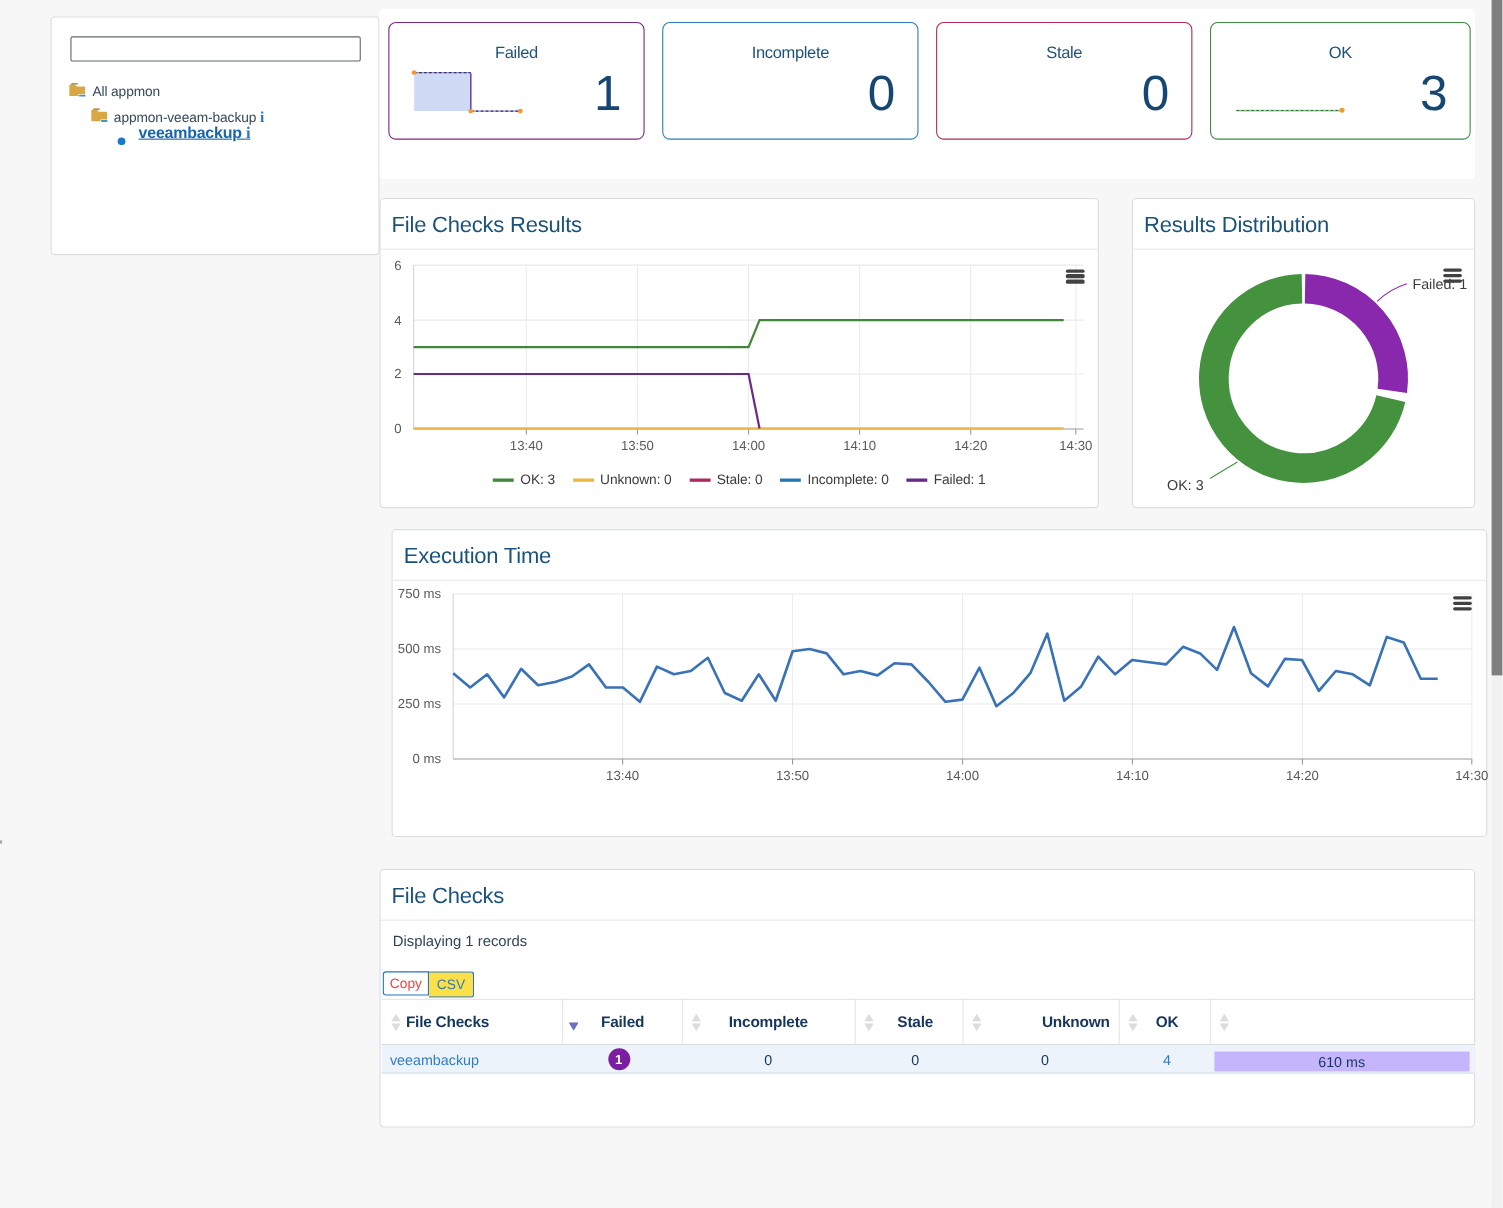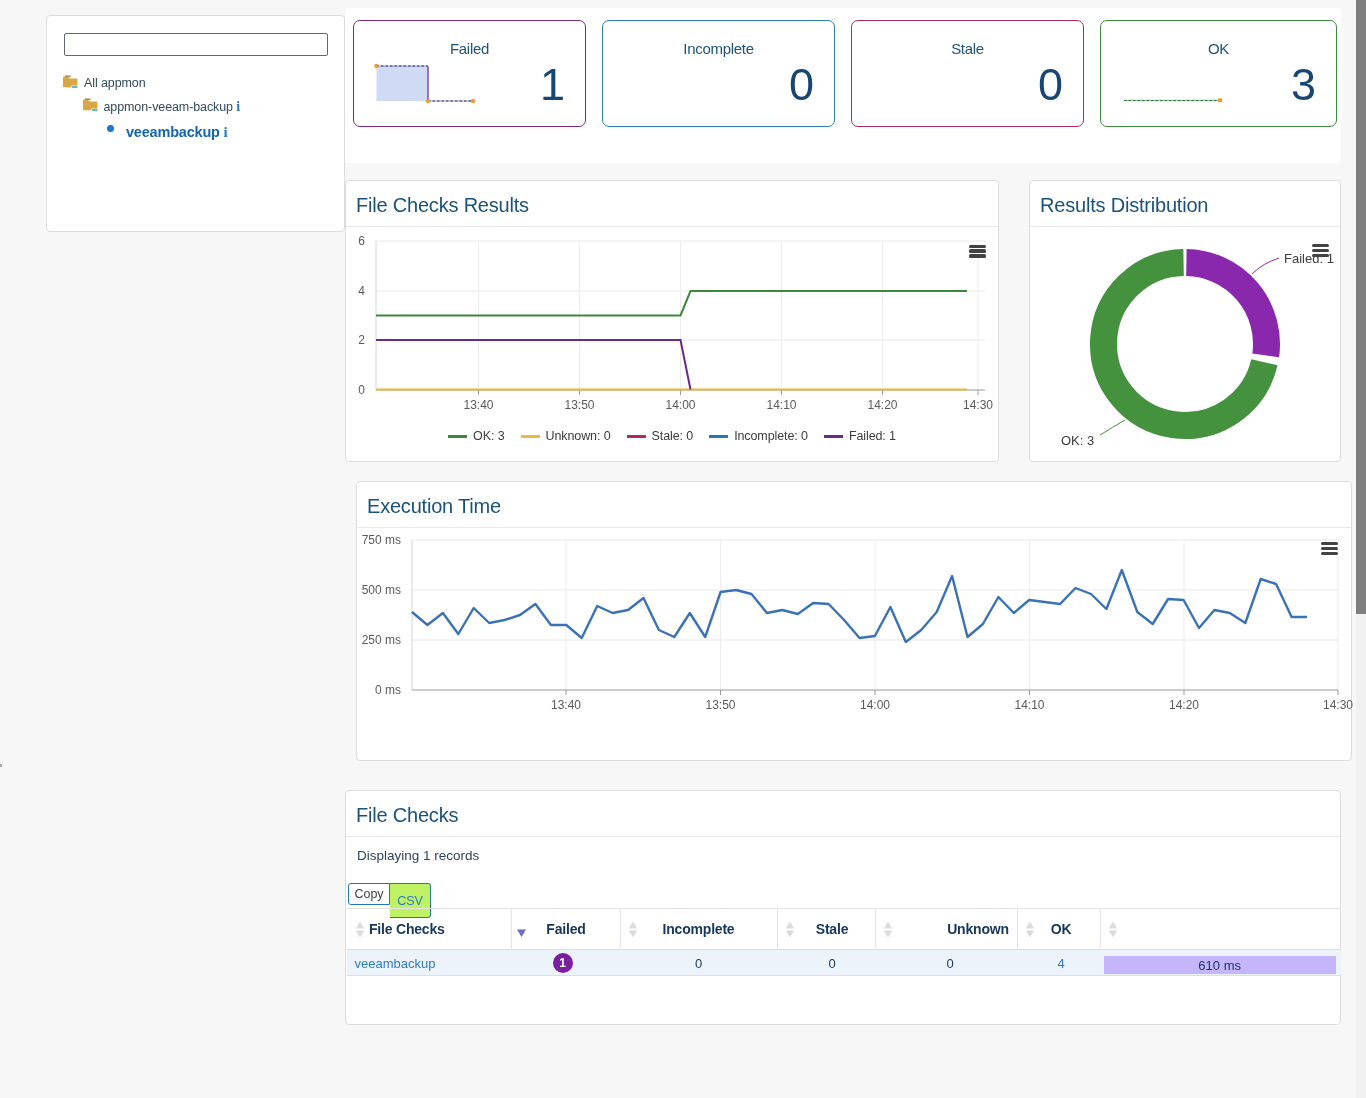--- a/index.html
+++ b/index.html
@@ -35,21 +35,21 @@
 </svg>
     <div class="abs" style="left:37px;top:60px;font-size:12.5px;line-height:14px;color:#34495e;letter-spacing:-0.1px;">All appmon</div>
     <svg width="17" height="14" viewBox="0 0 17 14" style="left:35px;top:82px;">
 <path d="M1 2.8 L1 11.4 Q1 12.2 1.8 12.2 L14.6 12.2 Q15.4 12.2 15.4 11.4 L15.4 4.4 Q15.4 3.6 14.6 3.6 L7.7 3.6 L6.4 2.1 Q6.1 1.8 5.6 1.8 L1.8 1.8 Q1 1.8 1 2.8 Z" fill="#d9a845"></path>
 <path d="M2.8 0.6 L8.6 0.6 L8.6 1.8 L2.8 1.8 Z" fill="#8a742b"></path>
 <rect x="9.4" y="10.6" width="7" height="2.6" fill="#fff"></rect>
 <rect x="9.8" y="11.2" width="6" height="1.6" rx="0.8" fill="#3a9bbd"></rect>
 </svg>
     <div class="abs" style="left:56.5px;top:84px;font-size:12.5px;line-height:14px;color:#34495e;letter-spacing:-0.1px;">appmon-veeam-backup <span style="font-family:'Liberation Serif',serif;font-weight:bold;color:#2d77c9;font-size:14px;">i</span></div>
     <div class="abs" style="left:60px;top:108.5px;width:7px;height:7px;border-radius:50%;background:#1878d0;"></div>
-    <div class="abs" style="left:79px;top:108px;font-size:14.5px;line-height:16px;font-weight:bold;color:#1766ad;letter-spacing:-0.2px;">veeambackup <span style="font-family:'Liberation Serif',serif;font-weight:bold;color:#2d77c9;font-size:15px;">i</span></div>
+    <div class="abs" style="left:79px;top:97px;font-size:14.5px;line-height:16px;font-weight:bold;color:#1766ad;letter-spacing:-0.2px;text-decoration:underline;">veeambackup <span style="font-family:'Liberation Serif',serif;font-weight:bold;color:#2d77c9;font-size:15px;">i</span></div>
 </div>
 <div class="abs" style="left:345px;top:8px;width:996px;height:155px;background:#fff;border-radius:4px;"></div>
 <div class="card" style="left:353px;top:20px;width:233px;height:107px;border:1.5px solid #7b2882;">
 <div class="ctitle">Failed</div>
 <div class="cnum">1</div>
 <svg width="135" height="70" viewBox="0 0 135 70" style="left:14px;top:30px;">
 <path d="M8.5 15 L60 15 L60 50 L8.5 50 Z" fill="#cbd8f4" fill-opacity="0.92"></path>
 <path d="M8.5 15 L60 15" stroke="#9b93cf" stroke-width="1.2"></path>
 <path d="M8.5 15 L60 15" stroke="#36346a" stroke-width="1" stroke-dasharray="2.5 2"></path>
 <path d="M60 15.5 L60 49.5" stroke="#7a3f9d" stroke-width="1.4"></path>
@@ -183,22 +183,22 @@
       <div></div>
       <div></div>
     </div>
   </div>
 <div class="panel" style="left:345px;top:790px;width:996px;height:235px;">
     <div class="pheader">
       <div class="ptitle">File Checks</div>
     </div>
     <div class="abs" style="left:11px;top:57px;font-size:13.5px;color:#31435c;">Displaying 1 records</div>
     <div class="abs" style="left:2px;top:92px;display:flex;">
-      <div style="width:42px;height:22px;border:1px solid #2276c9;border-radius:3px 0 0 3px;color:#404040;font-size:12.5px;display:flex;align-items:center;justify-content:center;background:#fff;">Copy</div>
-      <div style="width:41px;height:35px;border:1px solid #2276c9;border-left:none;border-radius:0 3px 3px 0;color:#2e7cc3;font-size:12.5px;display:flex;align-items:center;justify-content:center;background:#bef264;">CSV</div>
+      <div style="width:42px;height:22px;border:1px solid #2276c9;border-radius:3px 0 0 3px;color:#ef4444;font-size:12.5px;display:flex;align-items:center;justify-content:center;background:#fff;">Copy</div>
+      <div style="width:41px;height:24px;border:1px solid #2276c9;border-left:none;border-radius:0 3px 3px 0;color:#2e7cc3;font-size:12.5px;display:flex;align-items:center;justify-content:center;background:#fde047;">CSV</div>
     </div>
     <div class="abs" style="left:1px;top:117px;width:994px;height:42px;border-top:1px solid #e4e4e4;border-bottom:1px solid #d8dde3;"></div>
     <div class="abs" style="left:165.3px;top:117px;width:1px;height:68px;background:#e2e6ea;"></div>
     <div class="abs" style="left:274.4px;top:117px;width:1px;height:68px;background:#e2e6ea;"></div>
     <div class="abs" style="left:430.6px;top:117px;width:1px;height:68px;background:#e2e6ea;"></div>
     <div class="abs" style="left:528.9px;top:117px;width:1px;height:68px;background:#e2e6ea;"></div>
     <div class="abs" style="left:670.5px;top:117px;width:1px;height:68px;background:#e2e6ea;"></div>
     <div class="abs" style="left:754px;top:117px;width:1px;height:68px;background:#e2e6ea;"></div>
     <div class="abs" style="left:9px;top:129.5px;">
       <svg width="10" height="17" viewBox="0 0 10 17" style="position:static;display:block;">

